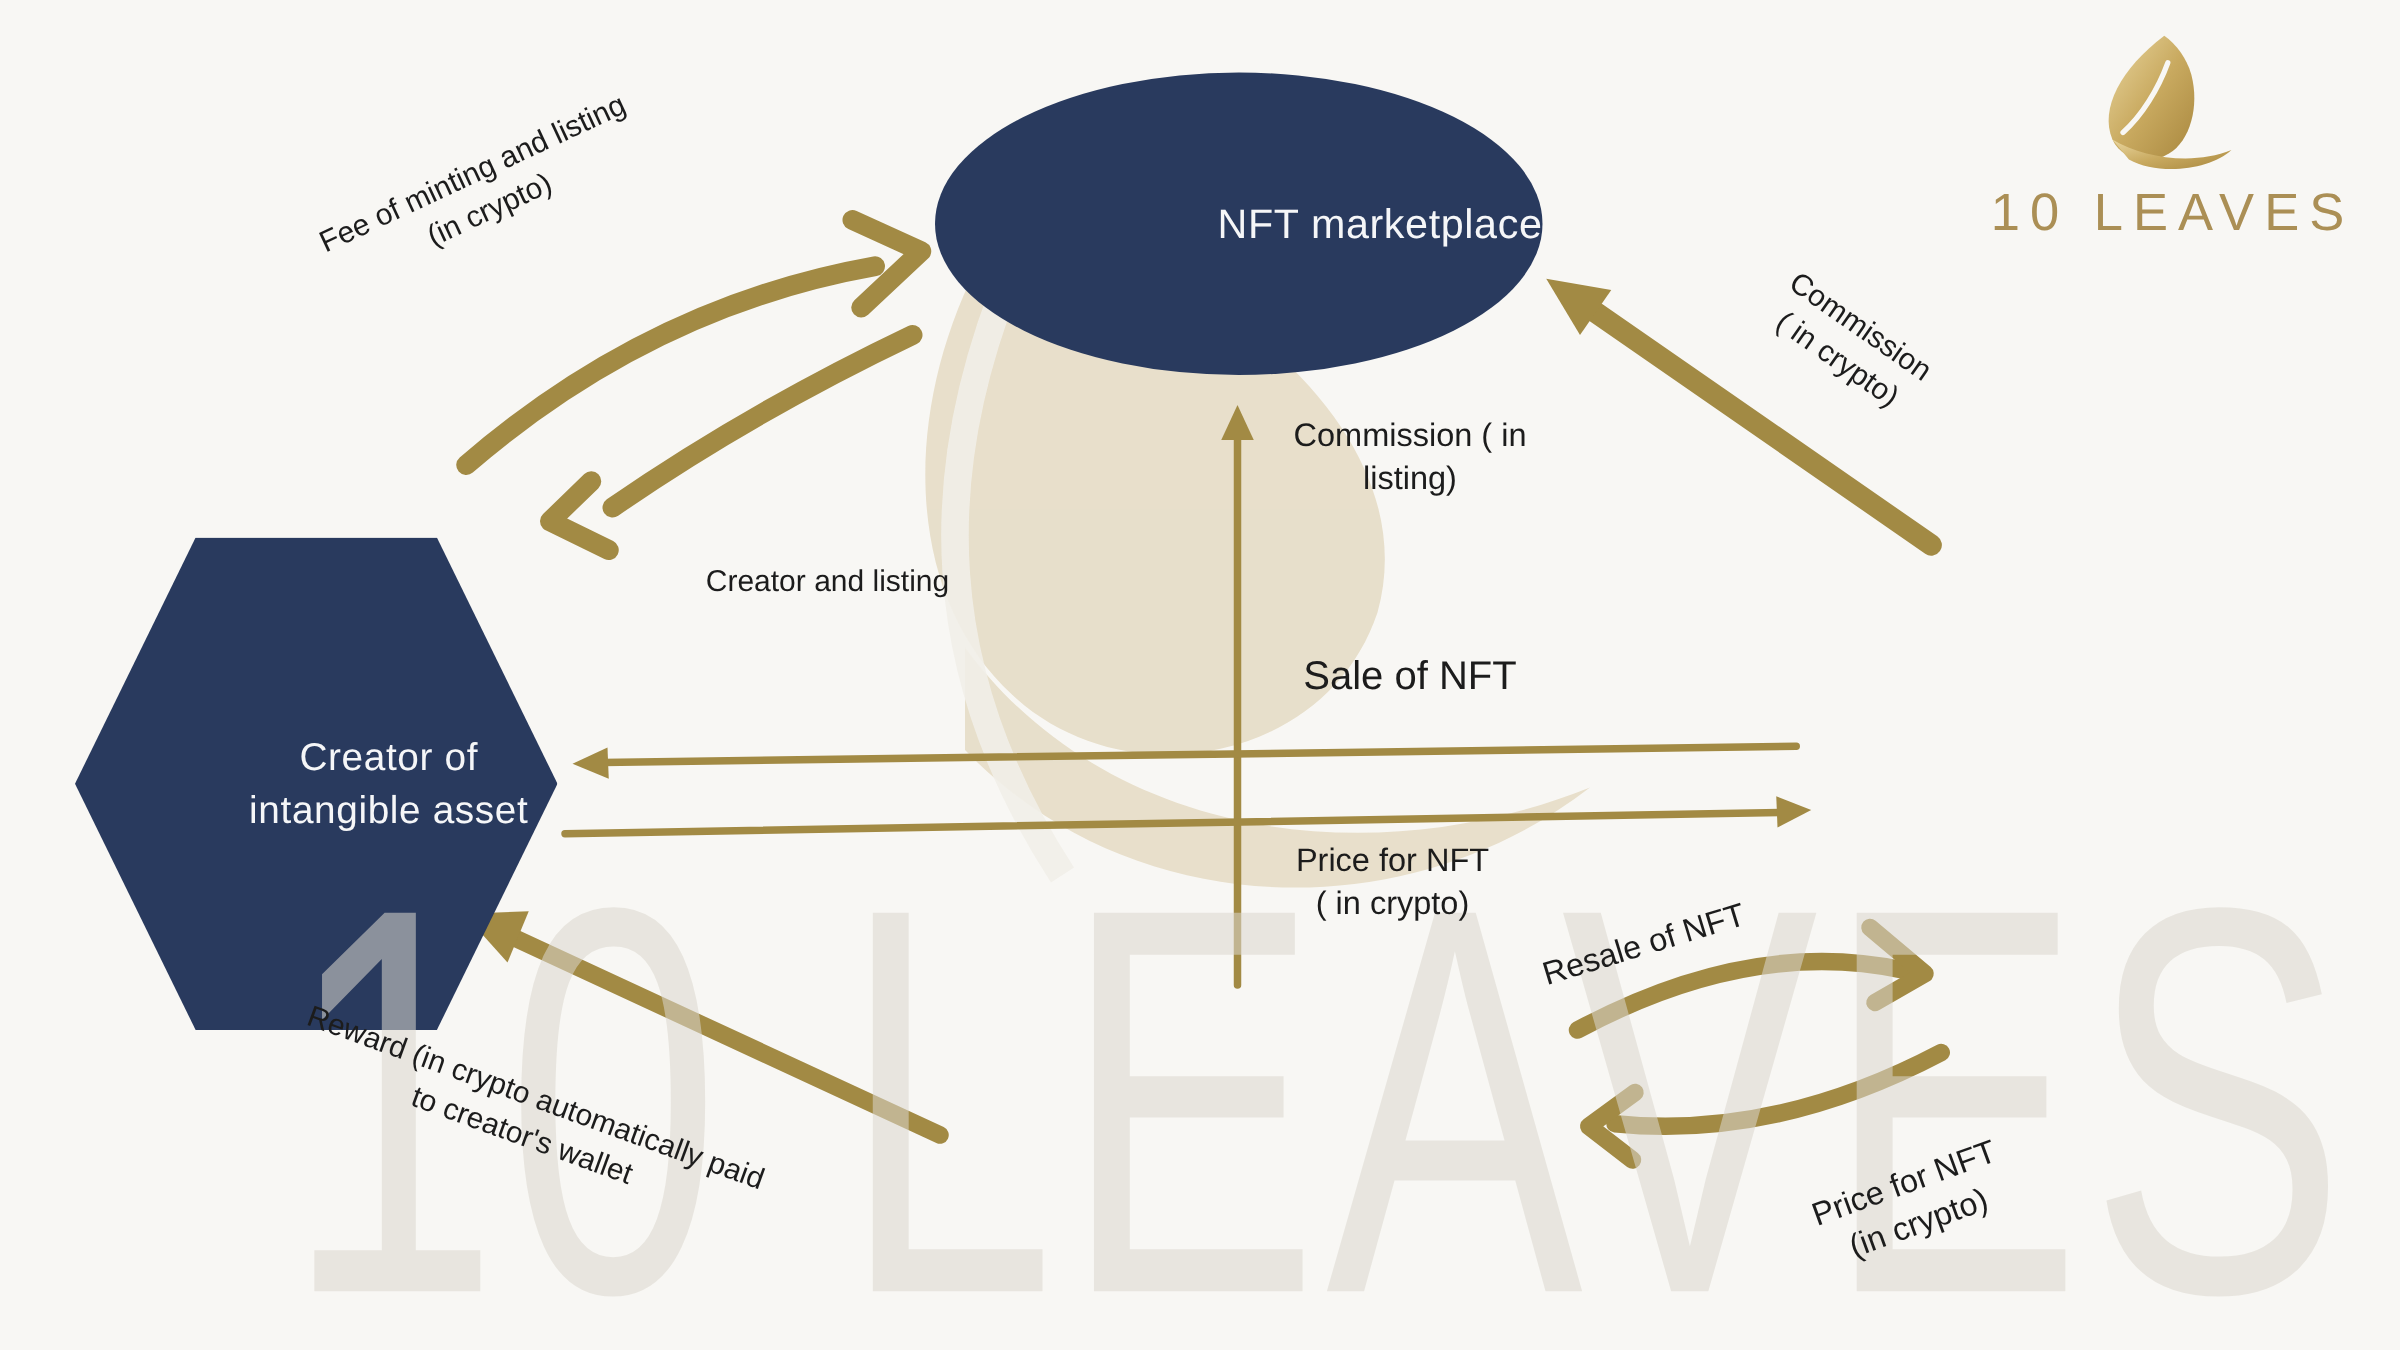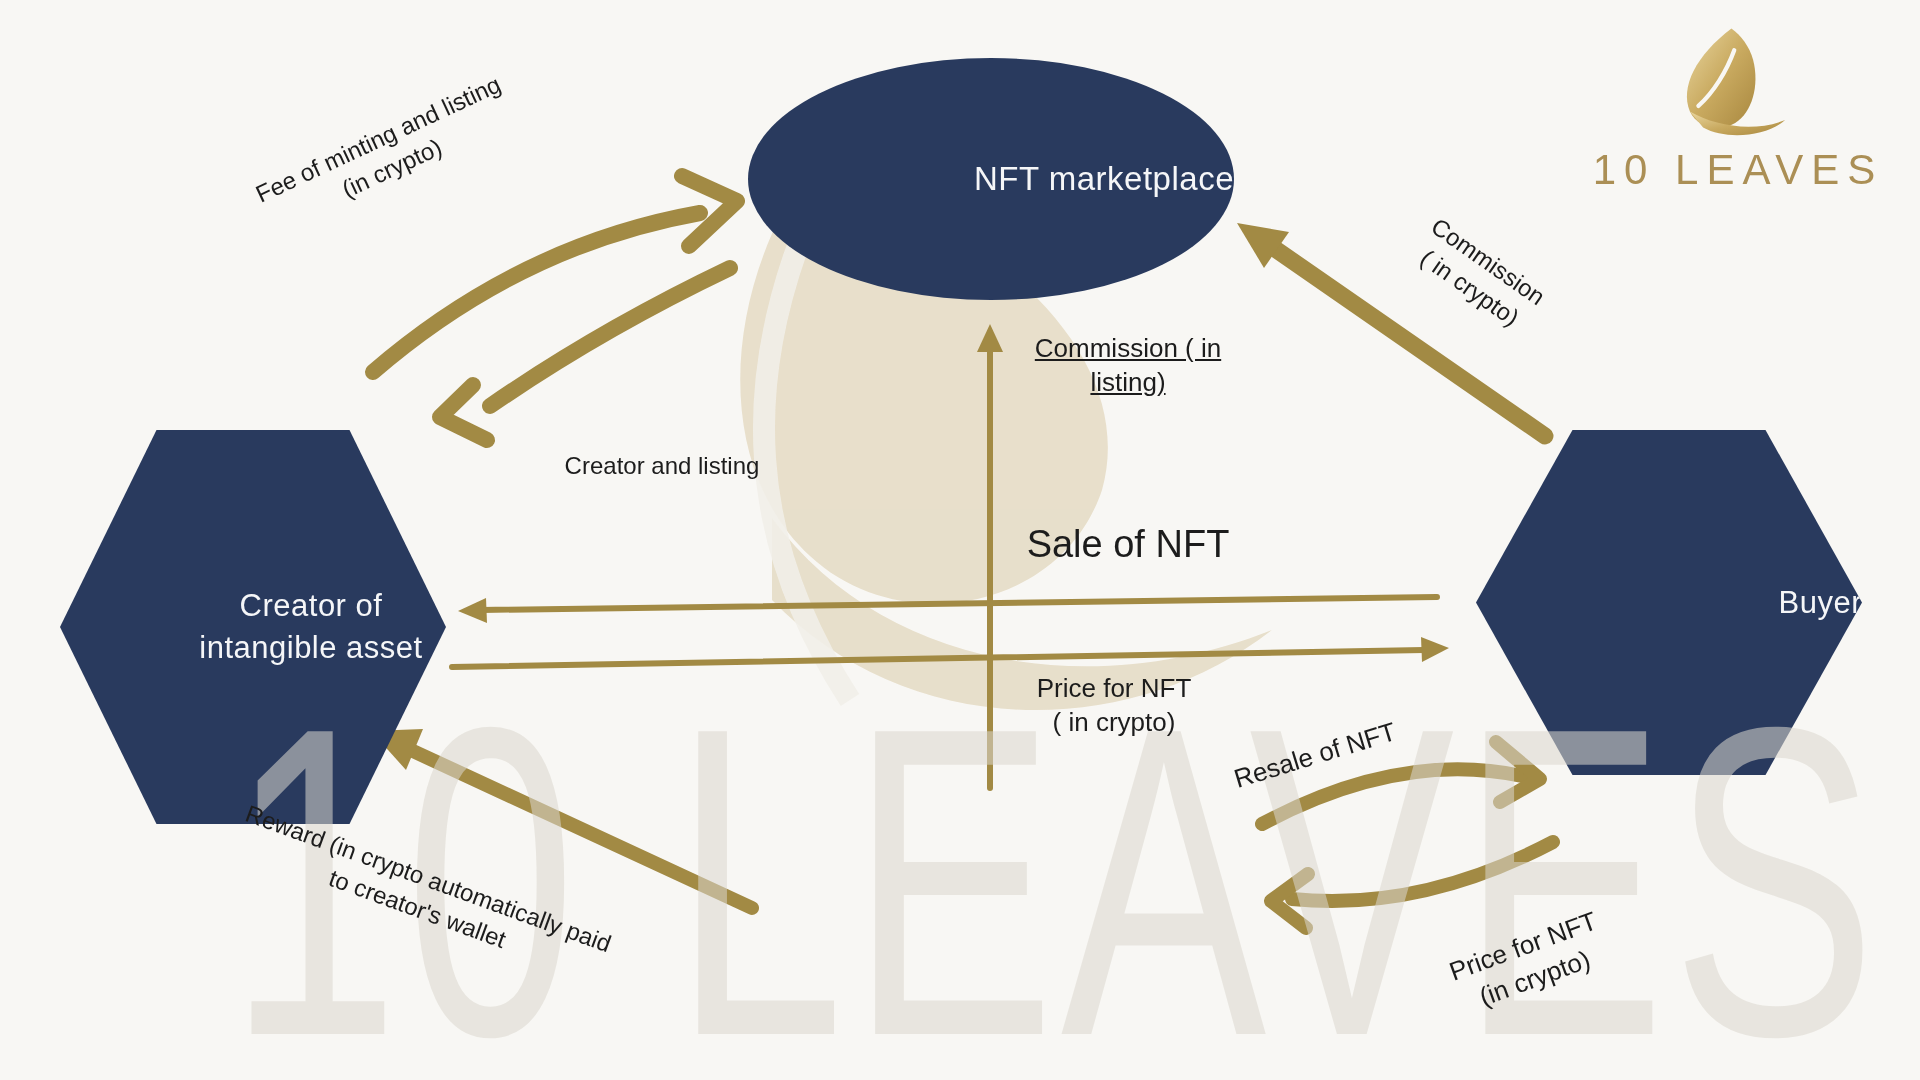--- a/index.html
+++ b/index.html
@@ -28,22 +28,22 @@
   #node-buyer{left:1476px;top:430px;width:386px;height:345px;font-size:31px;}
   
   .edge-label{
     position:absolute;text-align:center;line-height:1.32;font-size:24px;
     z-index:5;white-space:normal;
   }
   .edge-label .ln{display:block;}
   #label-fee{left:195px;top:122px;width:380px;transform:rotate(-25deg);}
   #label-minting{left:522px;top:450px;width:280px;}
   #label-comm-right{left:1379px;top:243px;width:200px;transform:rotate(35deg);}
-  #label-comm-center{left:987px;top:331px;width:282px;font-size:26px;text-decoration:underline;}
-  #label-sale{left:968px;top:519px;width:320px;font-size:38px;text-align:center;}
+  #label-comm-center{left:987px;top:331px;width:282px;font-size:26px;}
+  #label-sale{left:968px;top:519px;width:320px;font-size:32px;text-align:center;}
   #label-price-center{left:973px;top:671px;width:282px;font-size:26px;}
   #label-resale{left:1194px;top:738px;width:242px;font-size:26px;transform:rotate(-17deg);}
   #label-price-bottom{left:1398px;top:928px;width:262px;font-size:26px;transform:rotate(-20deg);}
   #label-reward{left:187px;top:862px;width:472px;transform:rotate(20deg);}
   
   .watermark-text{
     position:absolute;left:228px;top:662px;z-index:4;
     font-size:440px;line-height:1;letter-spacing:8px;
     color:#dcd8cf;opacity:.55;
     transform:scaleX(.70);transform-origin:left top;
@@ -121,23 +121,20 @@
   </svg>
 
   <div class="node ellipse" id="node-marketplace">
     <span class="node-label">NFT marketplace</span>
   </div>
 
   <div class="node hexagon" id="node-creator">
     <span class="node-label">Creator of intangible asset</span>
   </div>
 
-  <div class="node hexagon" id="node-buyer">
-    <span class="node-label">Buyer</span>
-  </div>
 
 
   <div class="watermark-text">10 LEAVES</div>
 
   <div class="edge-label" id="label-fee">
     <span class="ln">Fee of minting and listing</span>
     <span class="ln">(in crypto)</span>
   </div>
 
   <div class="edge-label" id="label-minting">

